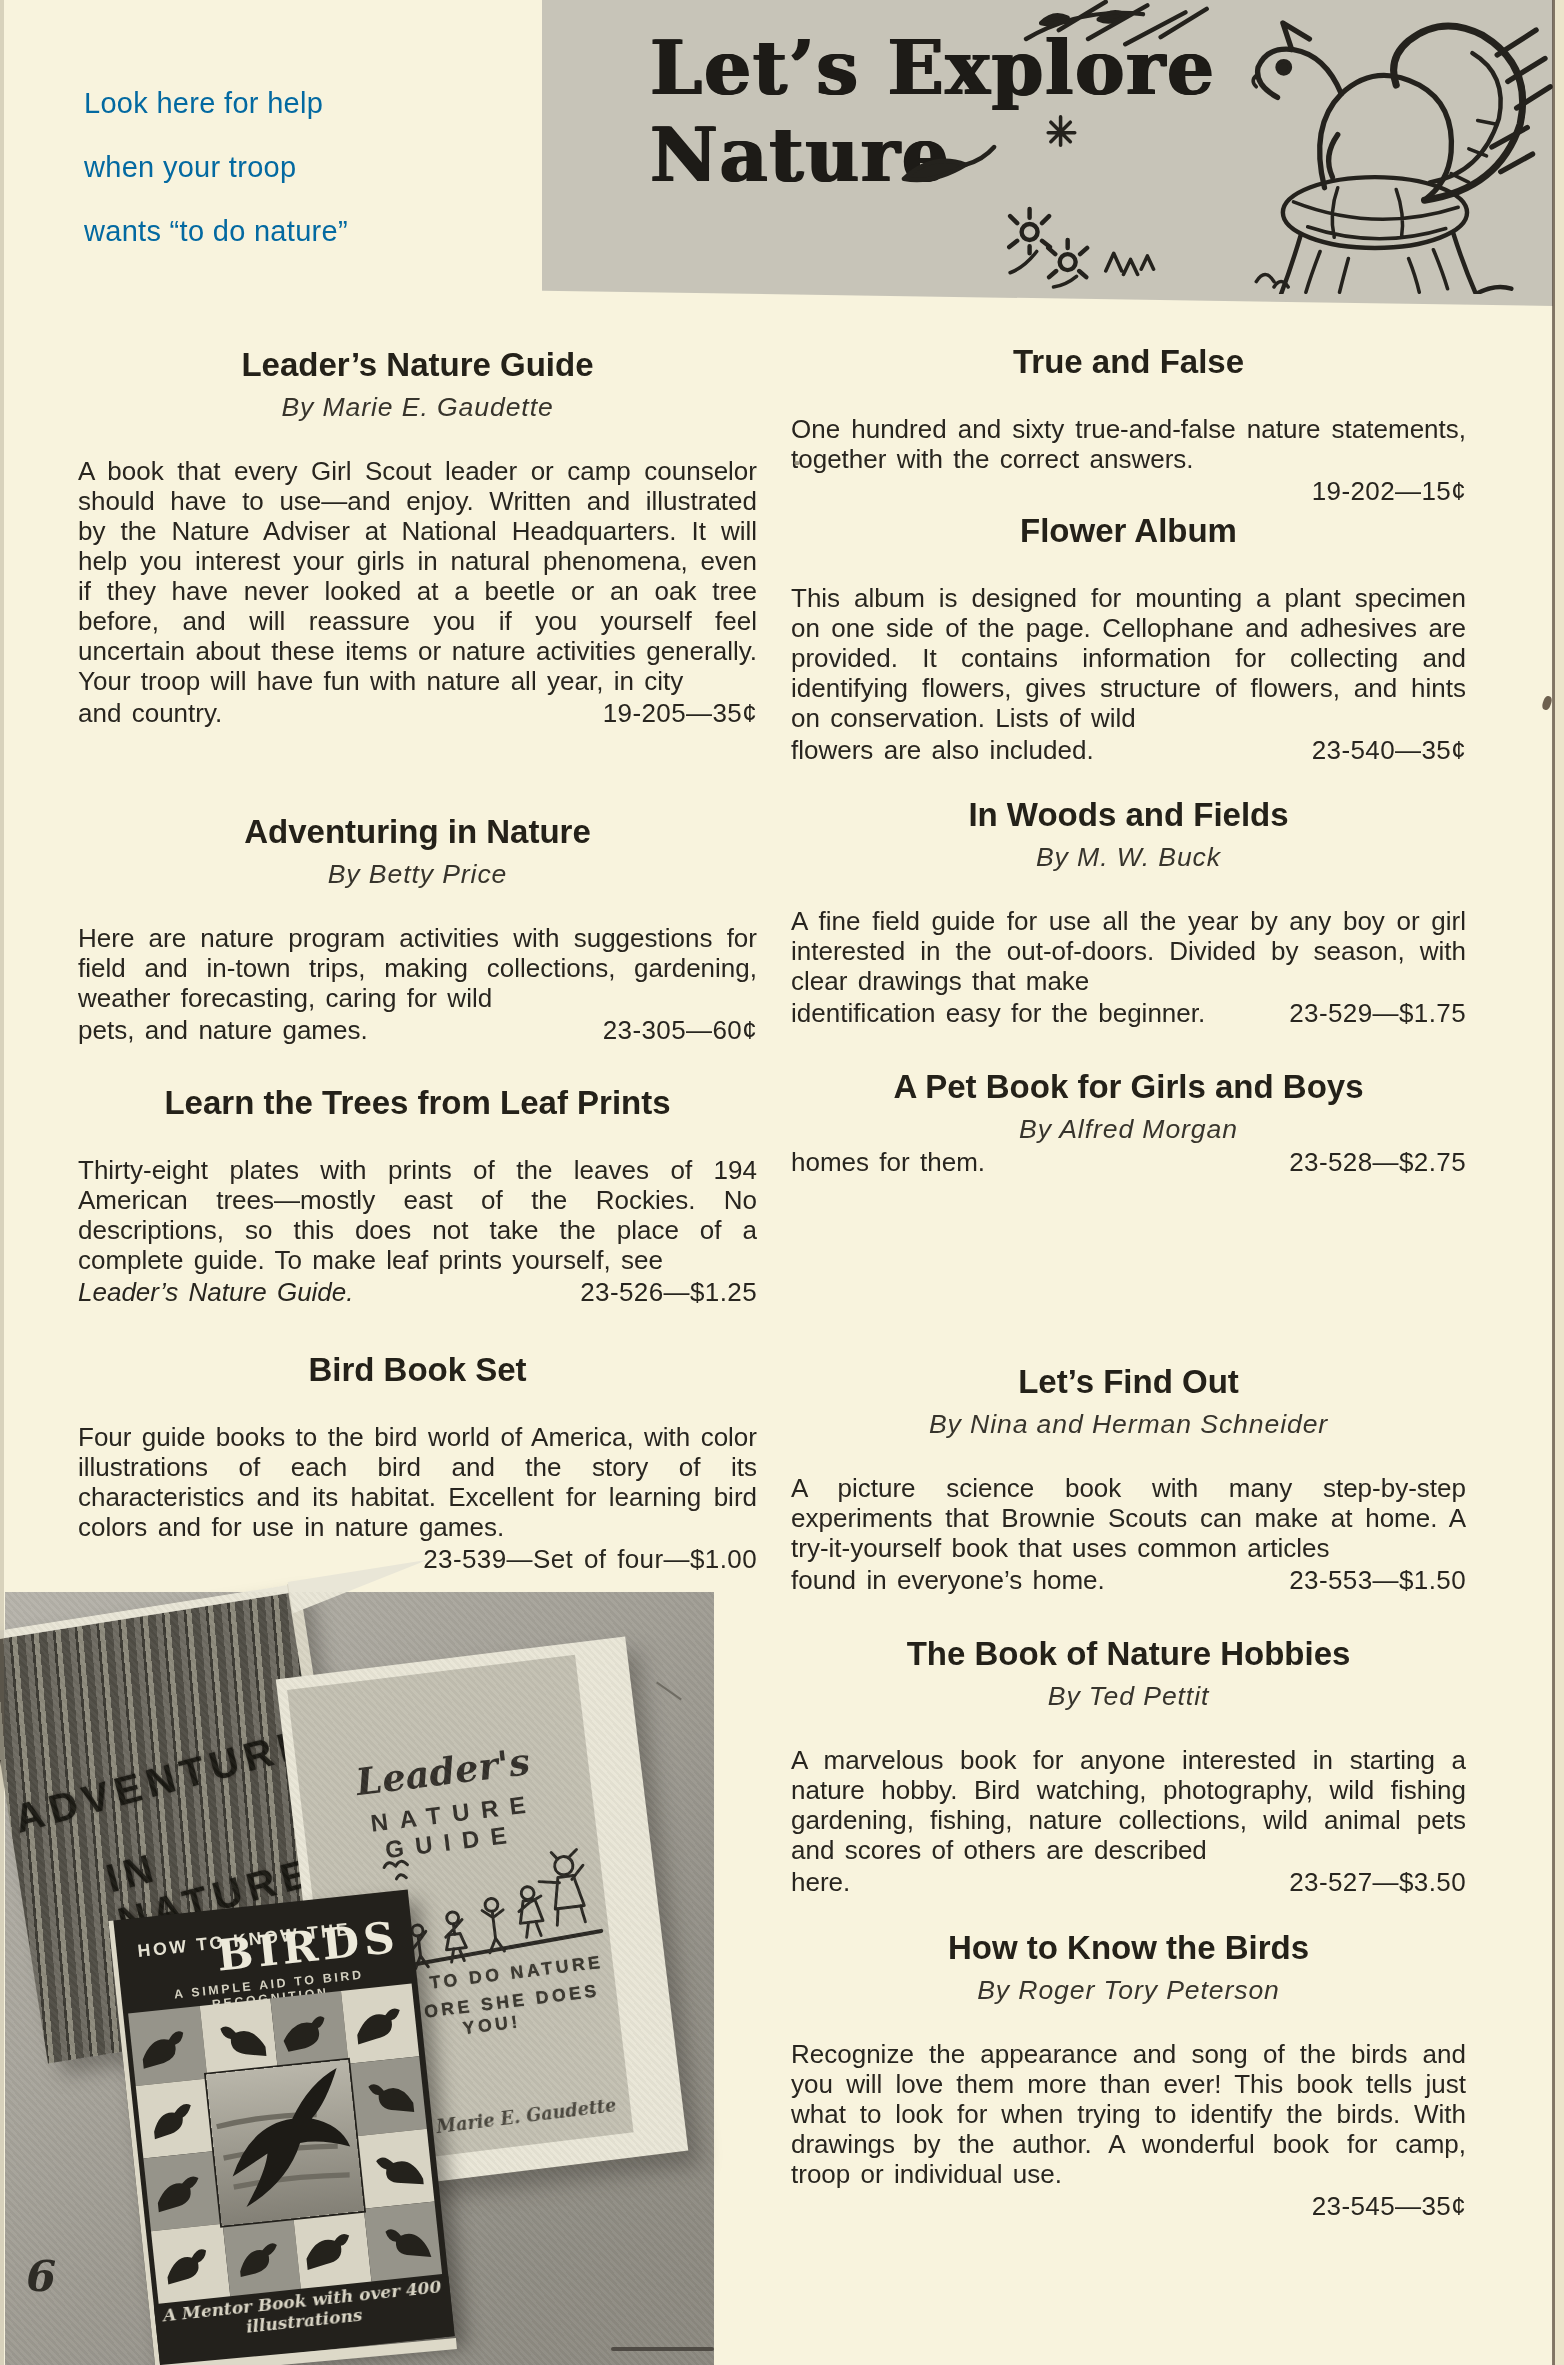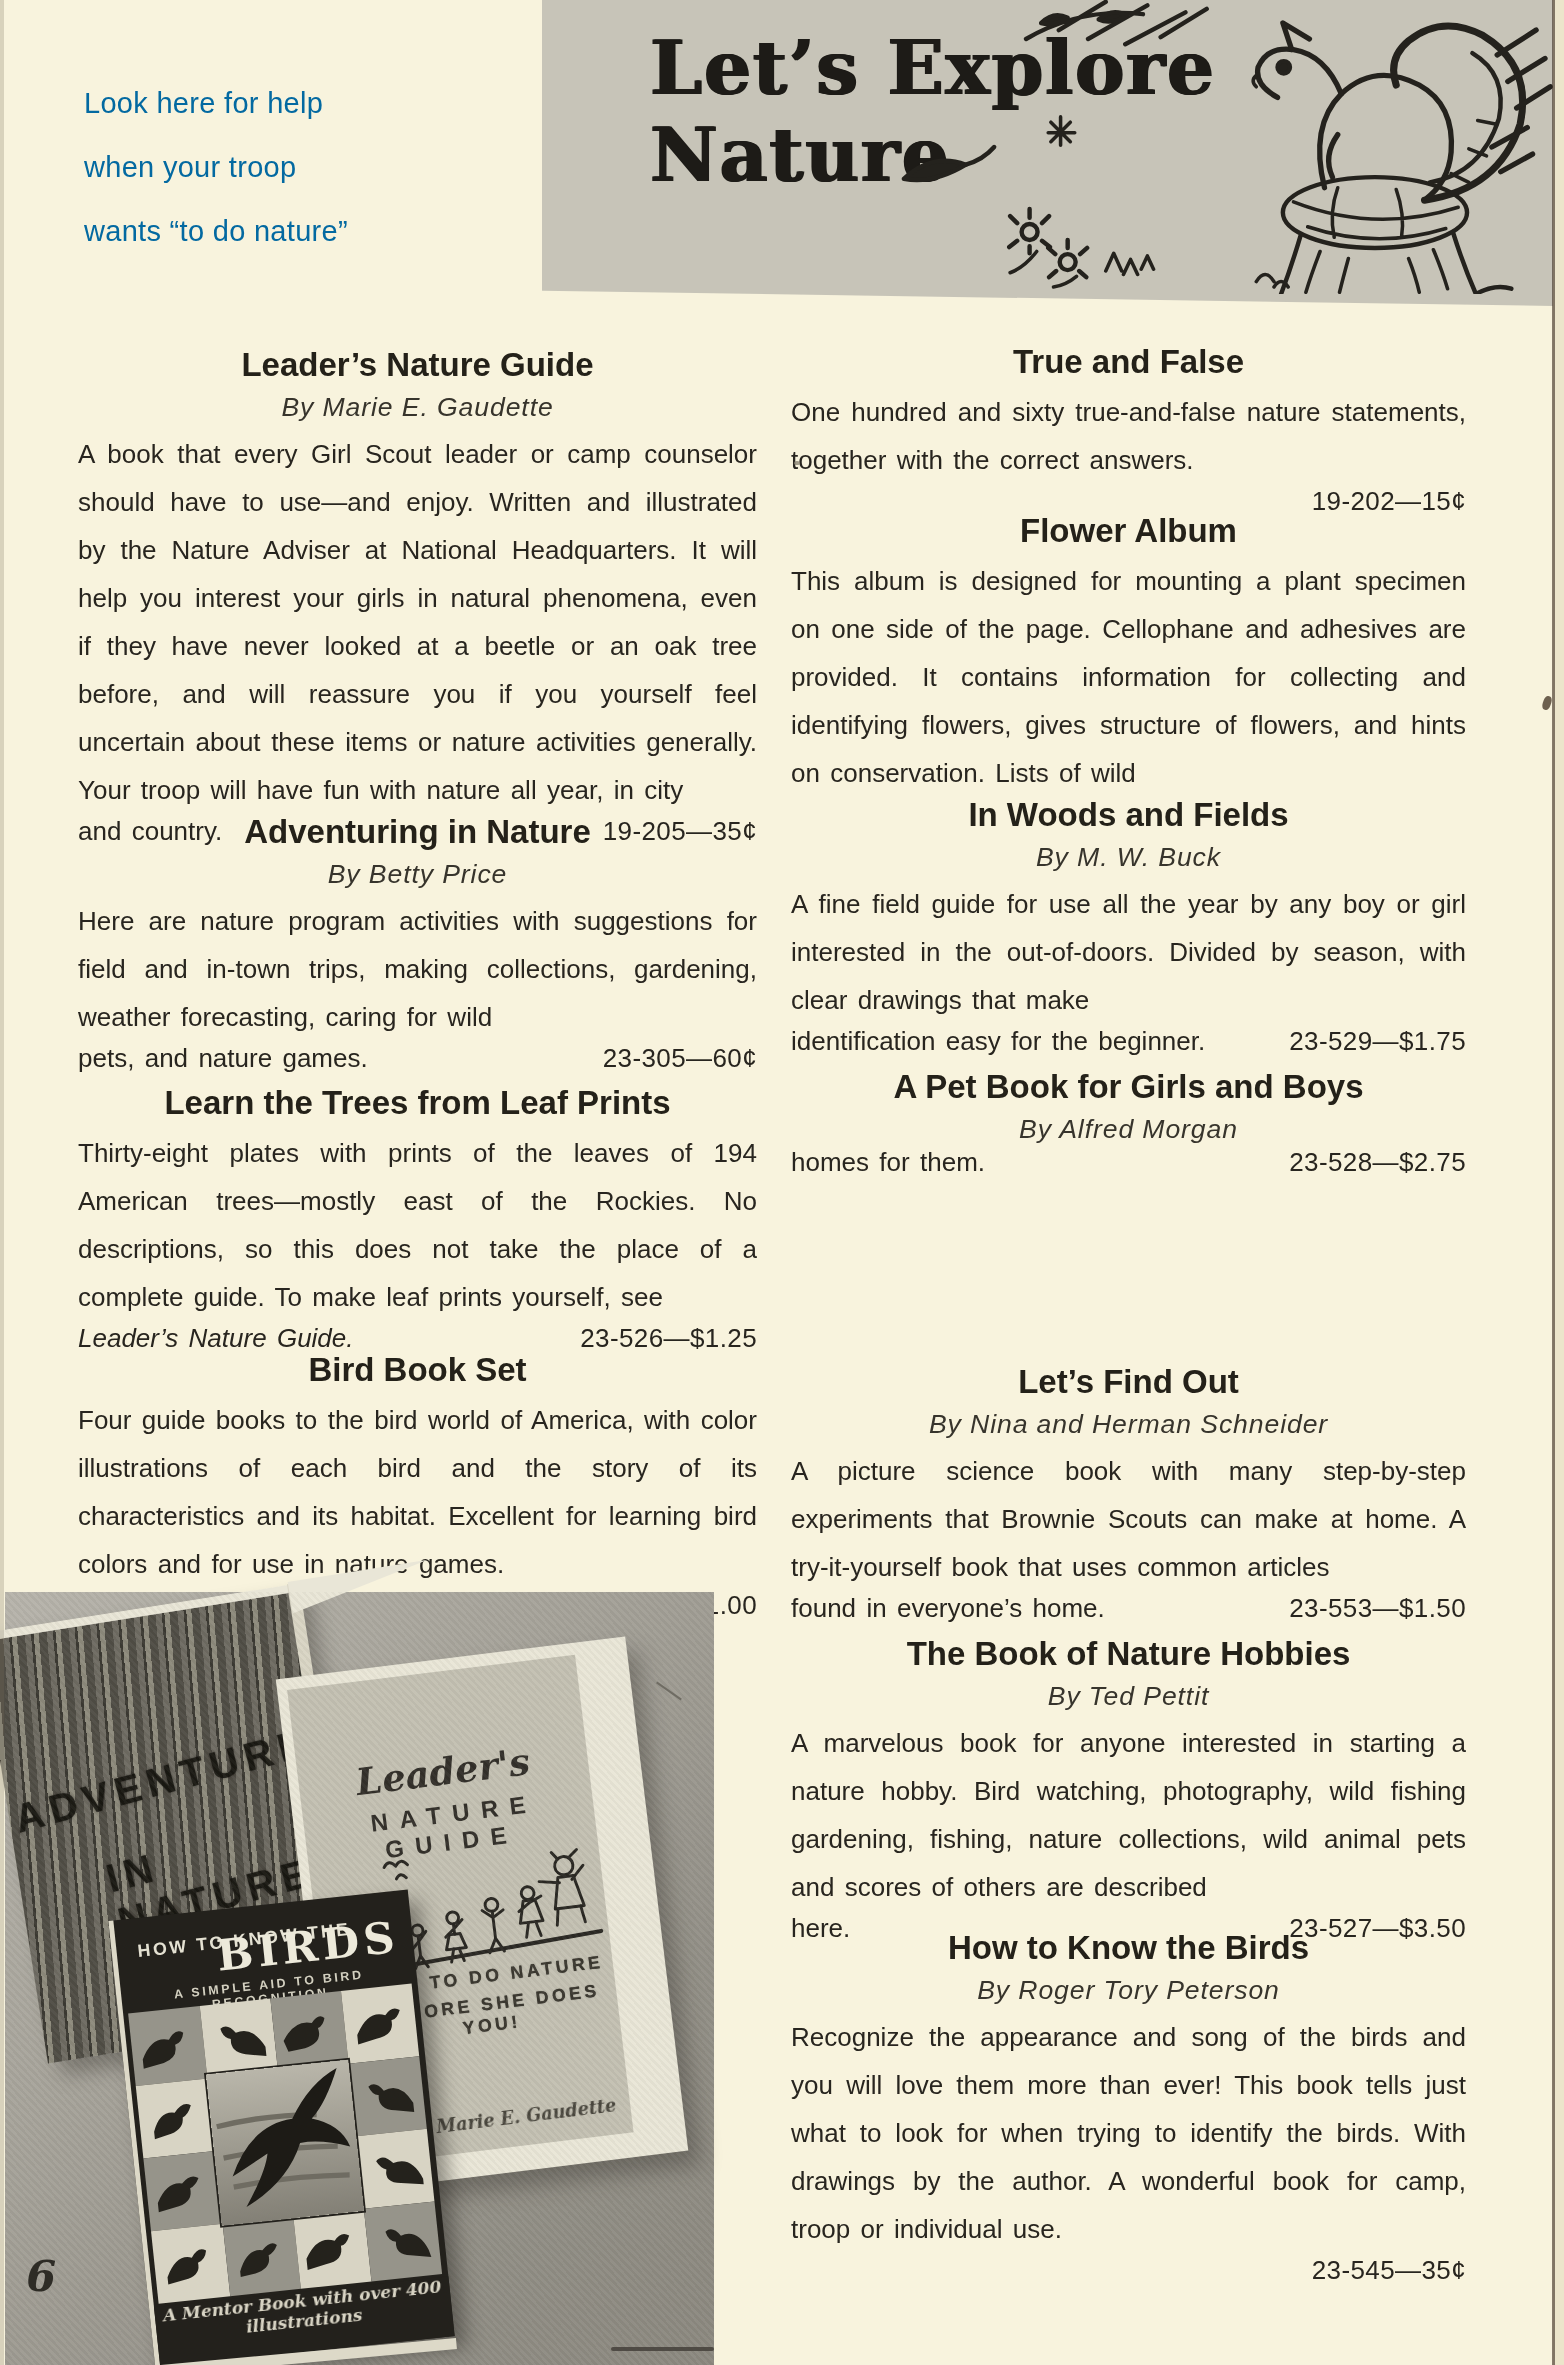--- a/index.html
+++ b/index.html
@@ -23,21 +23,21 @@
         text-shadow:1.3px 0 #1d1b17,-0.9px 0 #1d1b17;}
   .header-doodles{position:absolute;left:335px;top:0;width:678px;height:294px;}
 
   
   .sec{position:absolute;}
   .sec.colL{left:78px;width:679px;}
   .sec.colR{left:791px;width:675px;}
   .sec h2{margin:4px;font-size:33px;line-height:39px;font-weight:bold;text-align:center;color:#242119;}
   .byline{margin-top:8px;font-size:26.6px;font-style:italic;text-align:center;color:#37342c;letter-spacing:0.9px;}
   .byline:empty{display:none;}
-  .body{margin:7px 0 0 0;font-size:26px;line-height:48px;text-align:justify;word-spacing:3.1px;color:#28251f;}
+  .body{margin:33px 0 0 0;font-size:26px;line-height:30px;text-align:justify;word-spacing:3.1px;color:#28251f;}
   .tailrow{display:flex;font-size:26px;line-height:34px;word-spacing:3.1px;color:#28251f;}
   .tail-italic{font-style:italic;}
   .code{margin-left:auto;white-space:nowrap;letter-spacing:0.4px;}
 
   
   .photo{position:absolute;left:5.3px;top:1592px;width:709px;height:774px;
         background:linear-gradient(135deg,#b7b4ab 0%,#a6a39a 38%,#939087 72%,#8b887f 100%);}
   .photo::after{content:"";position:absolute;inset:0;
         background:repeating-linear-gradient(47deg,rgba(255,255,255,.03) 0 2.7px,rgba(0,0,0,.03) 2.7px 5.3px);}
   .page-number{position:absolute;left:21px;top:659px;font-family:"DejaVu Serif",serif;font-style:italic;
@@ -205,20 +205,24 @@
     <div class="tailrow">
       <span></span>
       <span class="code">19-202—15¢</span>
     </div>
   </section>
 
   <section class="sec colR" style="top:507px">
     <h2>Flower Album</h2>
 
     <p class="body">This album is designed for mounting a plant specimen on one side of the page. Cellophane and adhesives are provided. It contains information for collecting and identifying flowers, gives structure of flowers, and hints on conservation. Lists of wild</p>
+    <div class="tailrow">
+      <span>flowers are also included.</span>
+      <span class="code">23-540—35¢</span>
+    </div>
   </section>
 
   <section class="sec colR" style="top:791px">
     <h2>In Woods and Fields</h2>
     <div class="byline">By M. W. Buck</div>
     <p class="body">A fine field guide for use all the year by any boy or girl interested in the out-of-doors. Divided by season, with clear drawings that make</p>
     <div class="tailrow">
       <span>identification easy for the beginner.</span>
       <span class="code">23-529—$1.75</span>
     </div>

